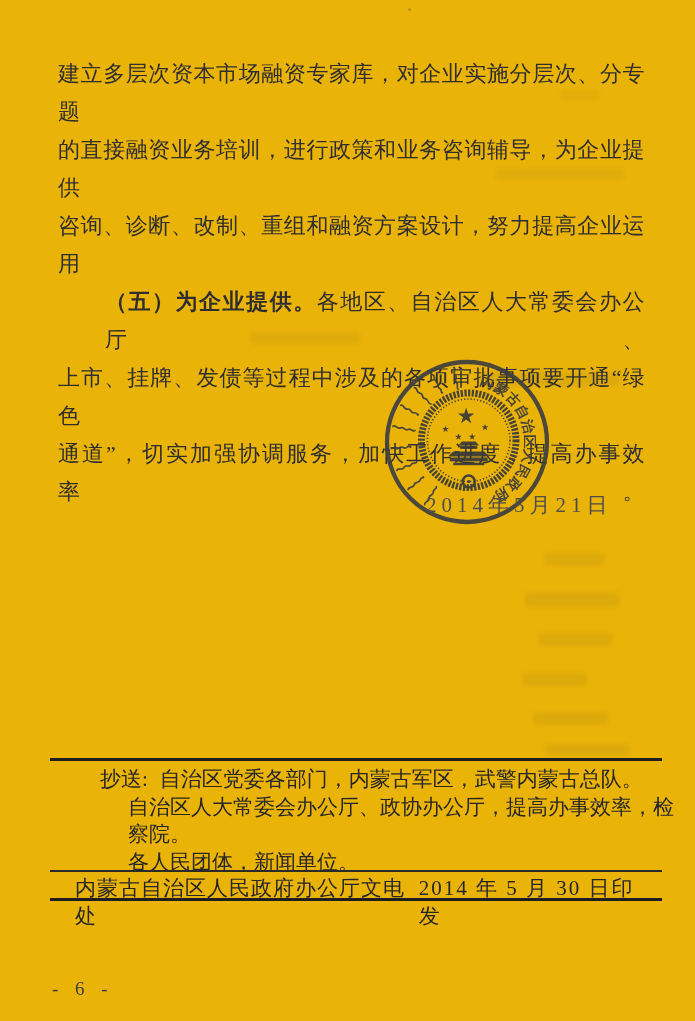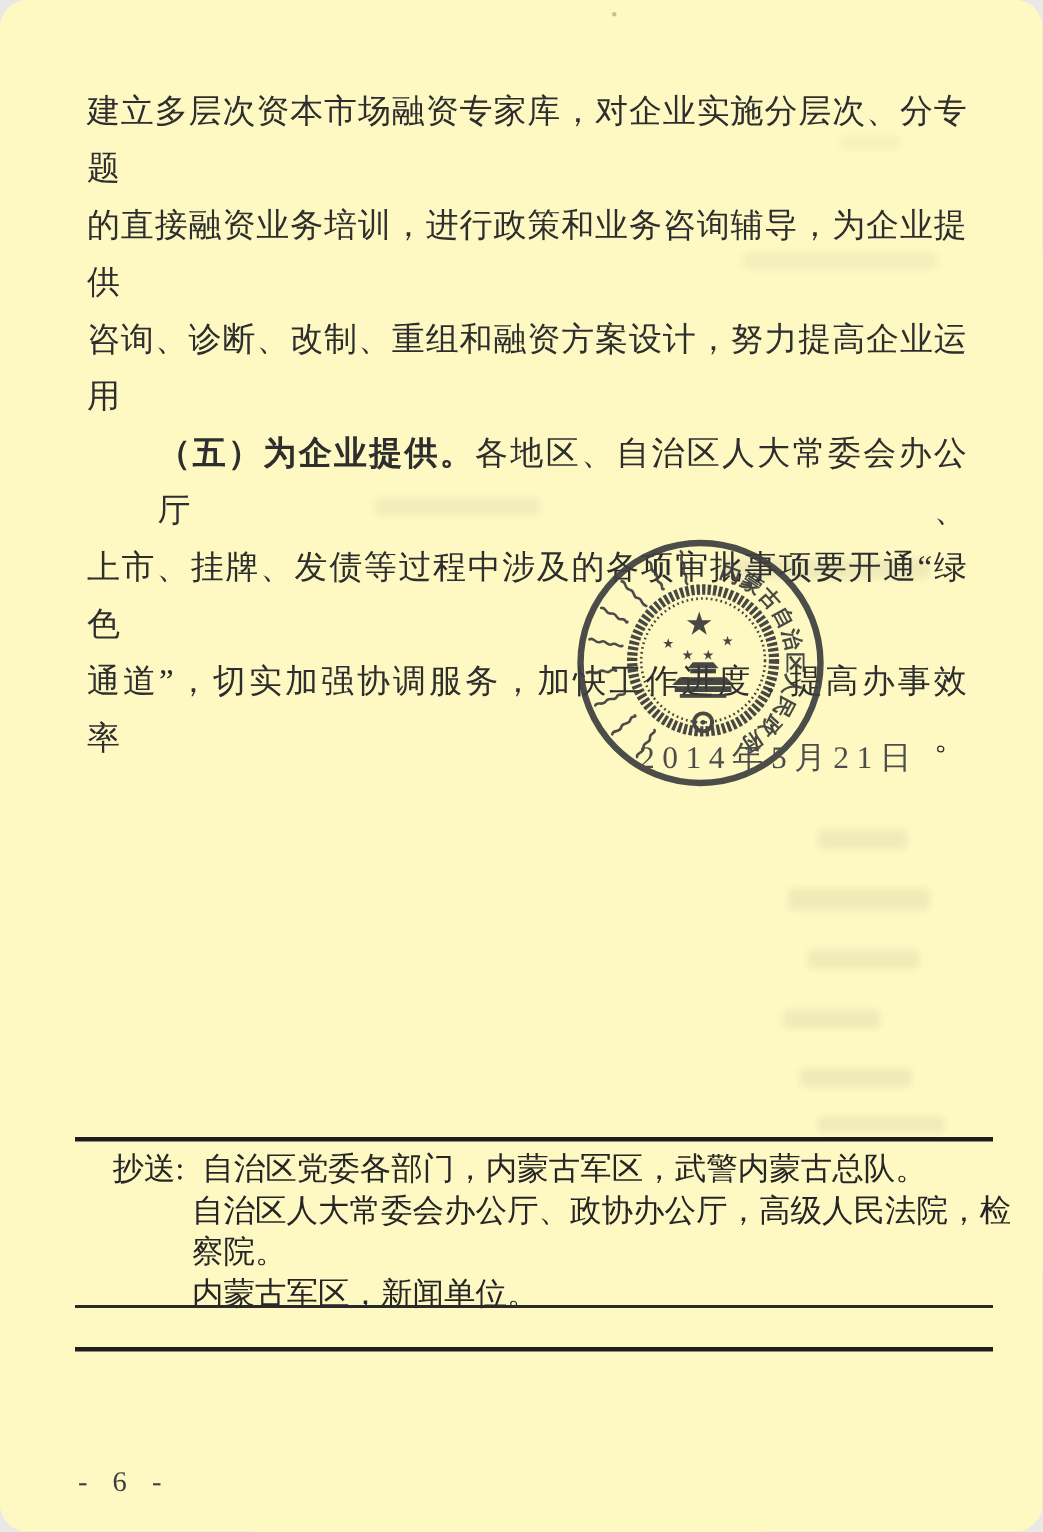--- a/index.html
+++ b/index.html
@@ -1,24 +1,23 @@
 <!DOCTYPE html>
 <html><head>
 <meta charset="utf-8">
 <style>
   html,body{margin:0;padding:0;background:#e8e8e8;}
   .page{
     position:relative;
     width:695px;height:1021px;
     margin:0 auto;
-    background:#fef9c3;
+    background:#eab308;
     overflow:hidden;
     font-family:"Liberation Serif","DejaVu Serif",serif;
     color:#2b2b2b;
-    border-radius:18px;
   }
   
   .body-text{
     position:absolute;left:58px;top:55px;width:587px;
   }
   .bline{
     font-size:22px;line-height:38px;
     text-align:justify;text-align-last:justify;
     letter-spacing:.5px;
     color:#2e2e2e;
@@ -40,21 +39,21 @@
   
   .rule{position:absolute;left:50px;width:612px;background:#1e1e1e;}
   .rule.r1{top:758px;height:3px;}
   .rule.r2{top:870px;height:2px;background:#2a2a2a;}
   .rule.r3{top:898px;height:3px;}
   .cc-block{
     position:absolute;left:75px;top:766px;width:585px;
     font-size:21px;line-height:27.5px;color:#262626;
   }
   .cc-row{white-space:nowrap;}
-  .cc-label{margin-right:12px;}
+  .cc-label{margin-right:12px;margin-left:25px;}
   .cc-row.cont{padding-left:53px;}
   .issuer-row{
     position:absolute;left:50px;top:874px;width:612px;
     display:flex;justify-content:space-between;align-items:center;
     font-size:21px;color:#262626;
   }
   .issuer-row .issuer{padding-left:25px;letter-spacing:1px;}
   .issuer-row .printdate{padding-right:10px;letter-spacing:2px;}
   
   .page-number{
@@ -141,25 +140,29 @@
     <div class="noise-blob" style="left:522px;top:673px;width:65px;height:13px;"></div>
     <div class="noise-blob" style="left:533px;top:712px;width:75px;height:13px;"></div>
     <div class="noise-blob" style="left:545px;top:744px;width:85px;height:11px;"></div>
     <div class="speck" style="left:408px;top:8px;width:3px;height:3px;"></div>
   </div>
 
   <div class="rule r1"></div>
 
   <div class="cc-block">
     <div class="cc-row"><span class="cc-label">抄送:</span><span>自治区党委各部门，内蒙古军区，武警内蒙古总队。</span></div>
-    <div class="cc-row cont">自治区人大常委会办公厅、政协办公厅，高级人民法院，检</div>
+    <div class="cc-row cont">自治区人大常委会办公厅、政协办公厅，提高办事效率，检</div>
     <div class="cc-row cont">察院。</div>
-    <div class="cc-row cont">内蒙古军区，新闻单位。</div>
+    <div class="cc-row cont">各人民团体，新闻单位。</div>
   </div>
 
   <div class="rule r2"></div>
 
+  <div class="issuer-row">
+    <span class="issuer">内蒙古自治区人民政府办公厅文电处</span>
+    <span class="printdate">2014 年 5 月 30 日印发</span>
+  </div>
 
   <div class="rule r3"></div>
 
   <div class="page-number">- 6 -</div>
 
 </div>
 
 </body></html>

